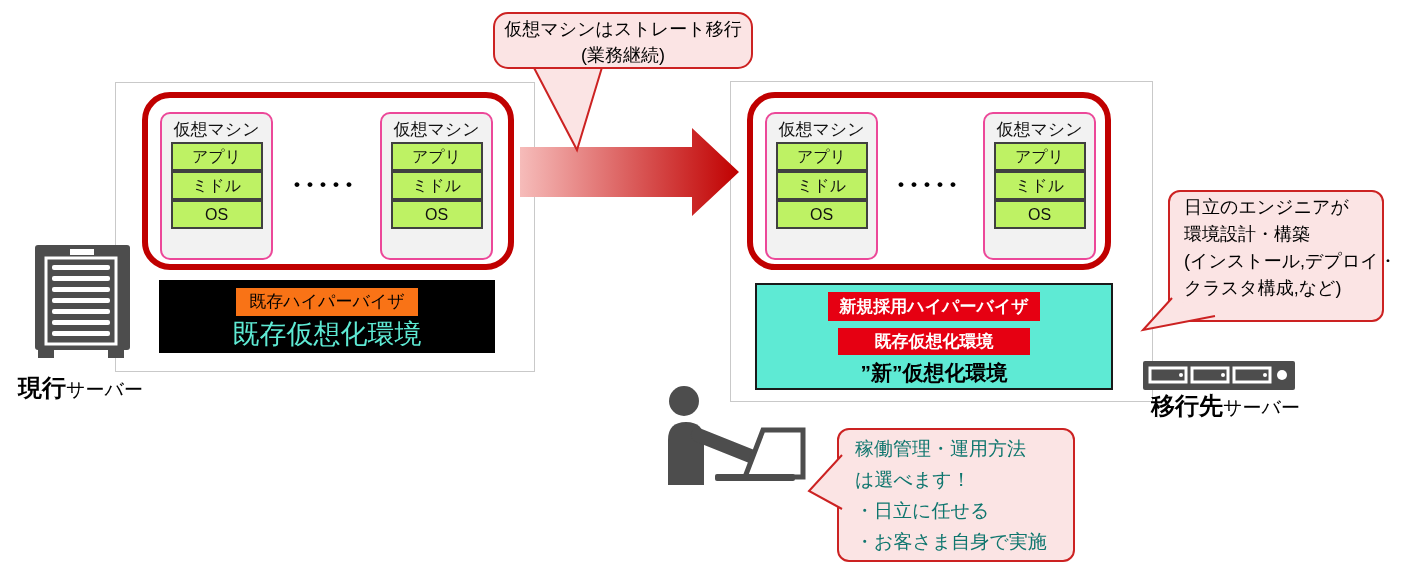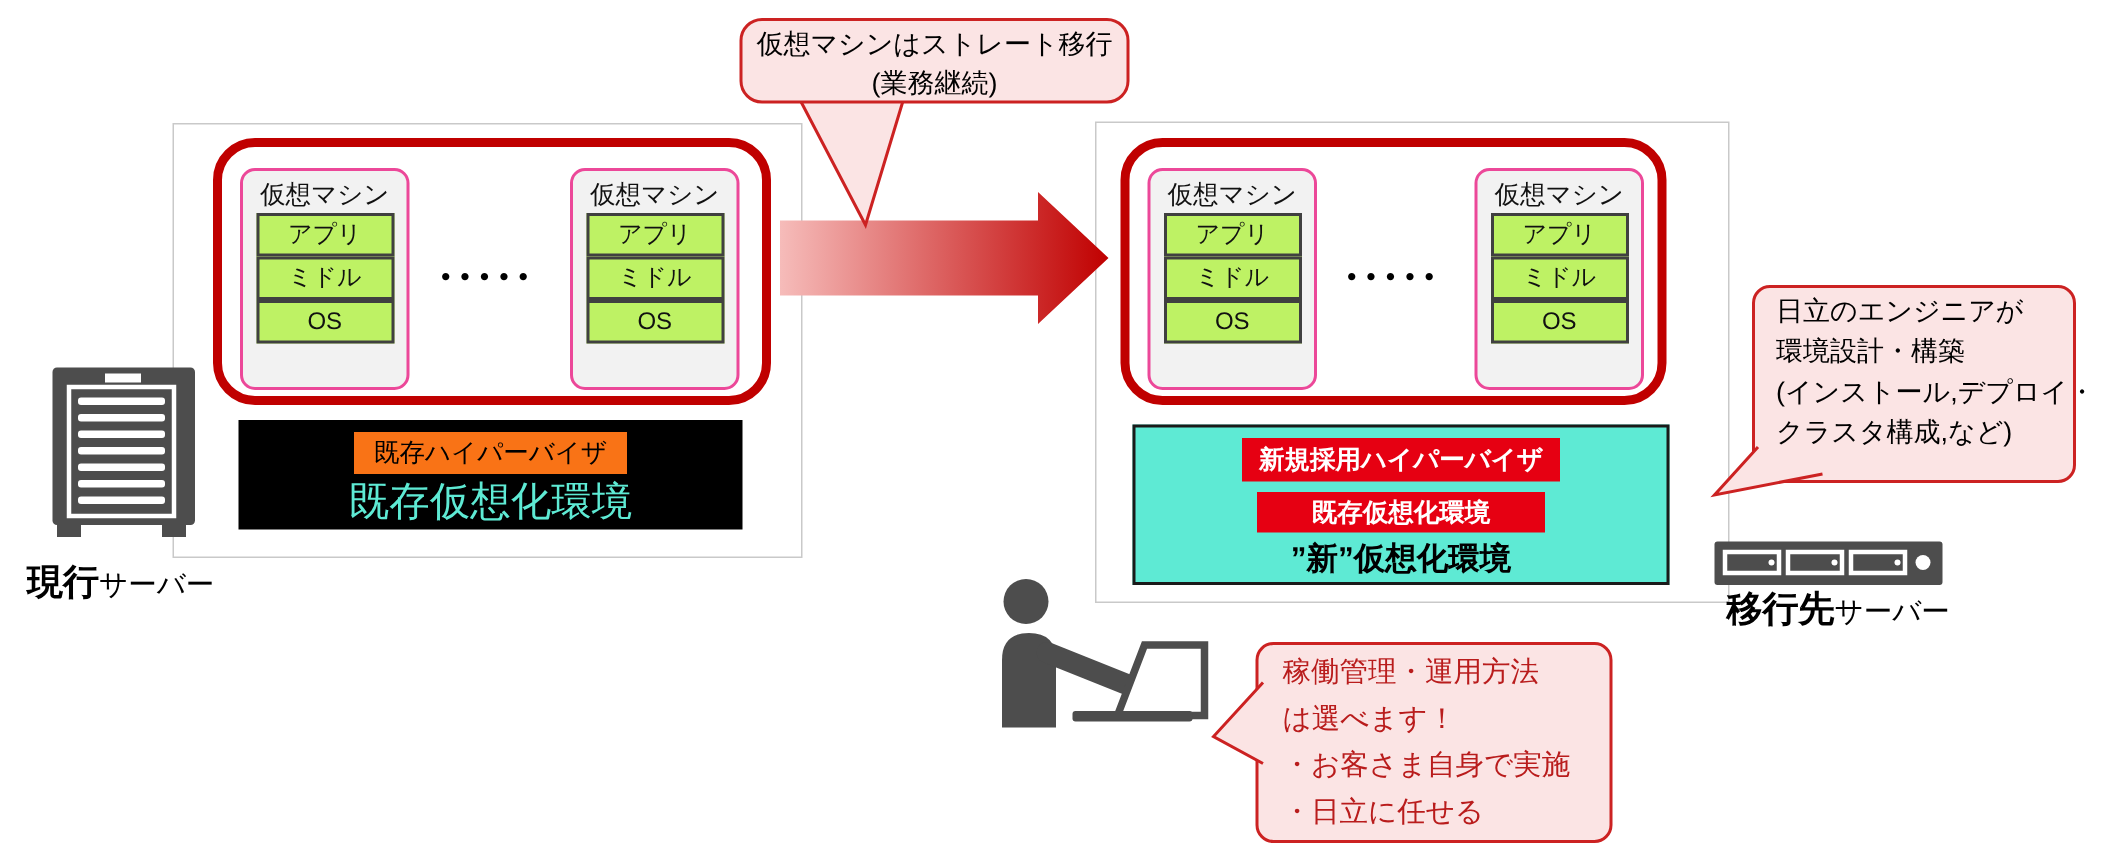--- a/index.html
+++ b/index.html
@@ -30,21 +30,21 @@
   .pink-panel{background:#5eead4;border:2px solid #1a1a1a;text-align:center;}
   .red-bar{background:#E60012;color:#fff;font-weight:bold;font-size:17px;box-sizing:border-box;}
   .bar1{width:212px;height:29px;line-height:29px;margin:7px auto 0 auto;}
   .bar2{width:192px;height:27px;line-height:27px;margin:7px auto 0 auto;}
   .pink-panel .env-label{color:#000;font-size:21px;font-weight:bold;line-height:30px;margin-top:3px;}
 
   
   .callout{background:#FBE4E4;border:2px solid #CC2222;border-radius:12px;}
   .callout.center{text-align:center;border-radius:15px;}
   .co-line{font-size:18px;line-height:26px;color:#000;white-space:nowrap;}
-  .op-line{font-size:19px;line-height:31px;color:#b91c1c;white-space:nowrap;text-align:left;}
+  .op-line{font-size:19px;line-height:31px;color:#0f766e;white-space:nowrap;text-align:left;}
   .eng-line{font-size:18px;line-height:27px;color:#000;white-space:nowrap;text-align:left;}
 
   
   .srv-label{white-space:nowrap;color:#000;}
   .srv-bold{font-size:24px;font-weight:bold;}
   .srv-rest{font-size:19px;}
 
   svg{display:block;}
 </style>
 </head>
@@ -125,22 +125,22 @@
     <div class="eng-line">(インストール,デプロイ・</div>
     <div class="eng-line">クラスタ構成,など)</div>
   </div>
   <svg class="abs" style="left:1130px;top:290px;" width="100" height="50" viewBox="0 0 100 50">
     <path d="M42,8 L13,40 L85,26" fill="#FBE4E4" stroke="#CC2222" stroke-width="2"></path>
   </svg>
 
   <div class="abs callout" style="left:837px;top:428px;width:238px;height:134px;padding:3px 0 0 16px;">
     <div class="op-line">稼働管理・運用方法</div>
     <div class="op-line">は選べます！</div>
+    <div class="op-line">・日立に任せる</div>
     <div class="op-line">・お客さま自身で実施</div>
-    <div class="op-line">・日立に任せる</div>
   </div>
   <svg class="abs" style="left:800px;top:445px;" width="60" height="70" viewBox="0 0 60 70">
     <path d="M42,10 L9,46 L42,64" fill="#FBE4E4" stroke="#CC2222" stroke-width="2"></path>
   </svg>
 
   <svg class="abs" style="left:30px;top:240px;" width="105" height="125" viewBox="0 0 105 125">
     <rect x="8" y="106" width="16" height="12" fill="#4D4D4D"></rect>
     <rect x="78" y="106" width="16" height="12" fill="#4D4D4D"></rect>
     <rect x="5" y="5" width="95" height="105" rx="3" fill="#4D4D4D"></rect>
     <rect x="40" y="9" width="24" height="6" fill="#ffffff"></rect>

